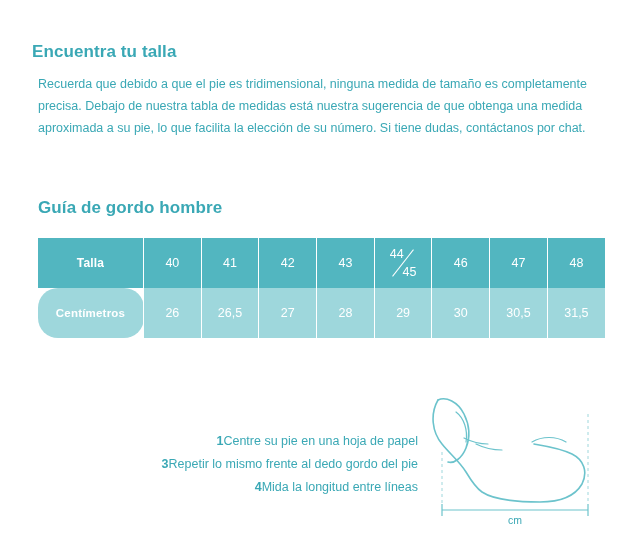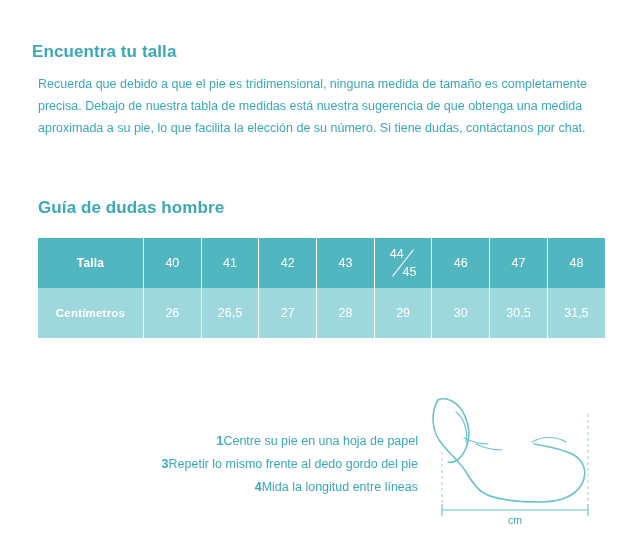--- a/index.html
+++ b/index.html
@@ -79,20 +79,21 @@
     letter-spacing: 0.2px;
   }
   table.size-table tr.row-sub td {
     background: #9ed7dc;
     color: #ffffff;
   }
   table.size-table tr.row-sub td.label-cell {
     font-weight: bold;
     font-size: 11.5px;
     letter-spacing: 0.2px;
+    border-radius: 20px;
   }
   table.size-table td:last-child {
     border-right: none;
   }
   td.label-cell {
     width: 103px;
   }
   
   .split-cell {
     position: relative;
@@ -165,21 +166,21 @@
 </style>
 </head>
 <body>
 
 <div class="page">
 
   <h1 class="section-title" id="intro-title">Encuentra tu talla</h1>
 
   <p id="intro-paragraph">Recuerda que debido a que el pie es tridimensional, ninguna medida de tamaño es completamente precisa. Debajo de nuestra tabla de medidas está nuestra sugerencia de que obtenga una medida aproximada a su pie, lo que facilita la elección de su número. Si tiene dudas, contáctanos por chat.</p>
 
-  <h1 class="section-title" id="sizes-title">Guía de dudas hombre</h1>
+  <h1 class="section-title" id="sizes-title">Guía de gordo hombre</h1>
 
   <div class="table-wrap">
     <table class="size-table">
       <tbody>
           <tr class="row-head">
         <td class="label-cell">Talla</td>
         <td>40</td>
         <td>41</td>
         <td>42</td>
         <td>43</td>

